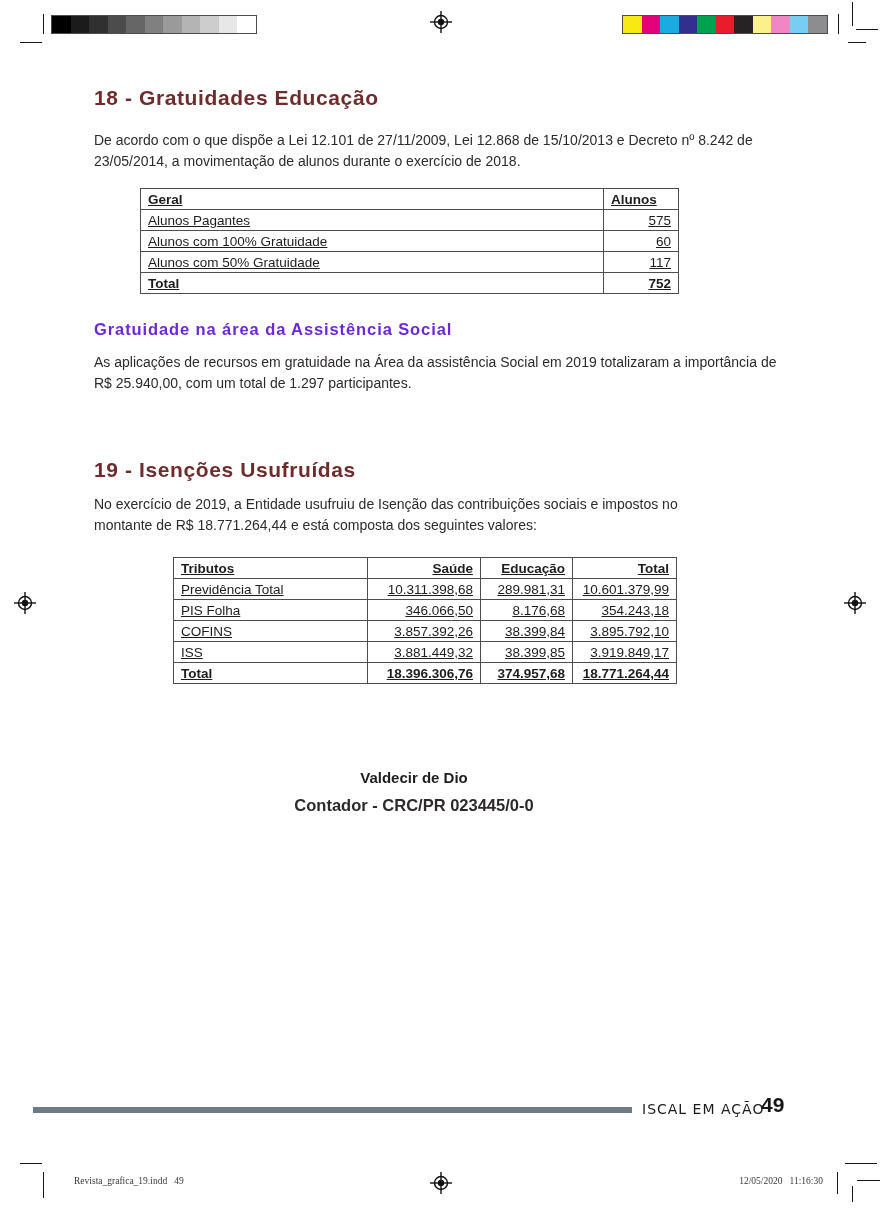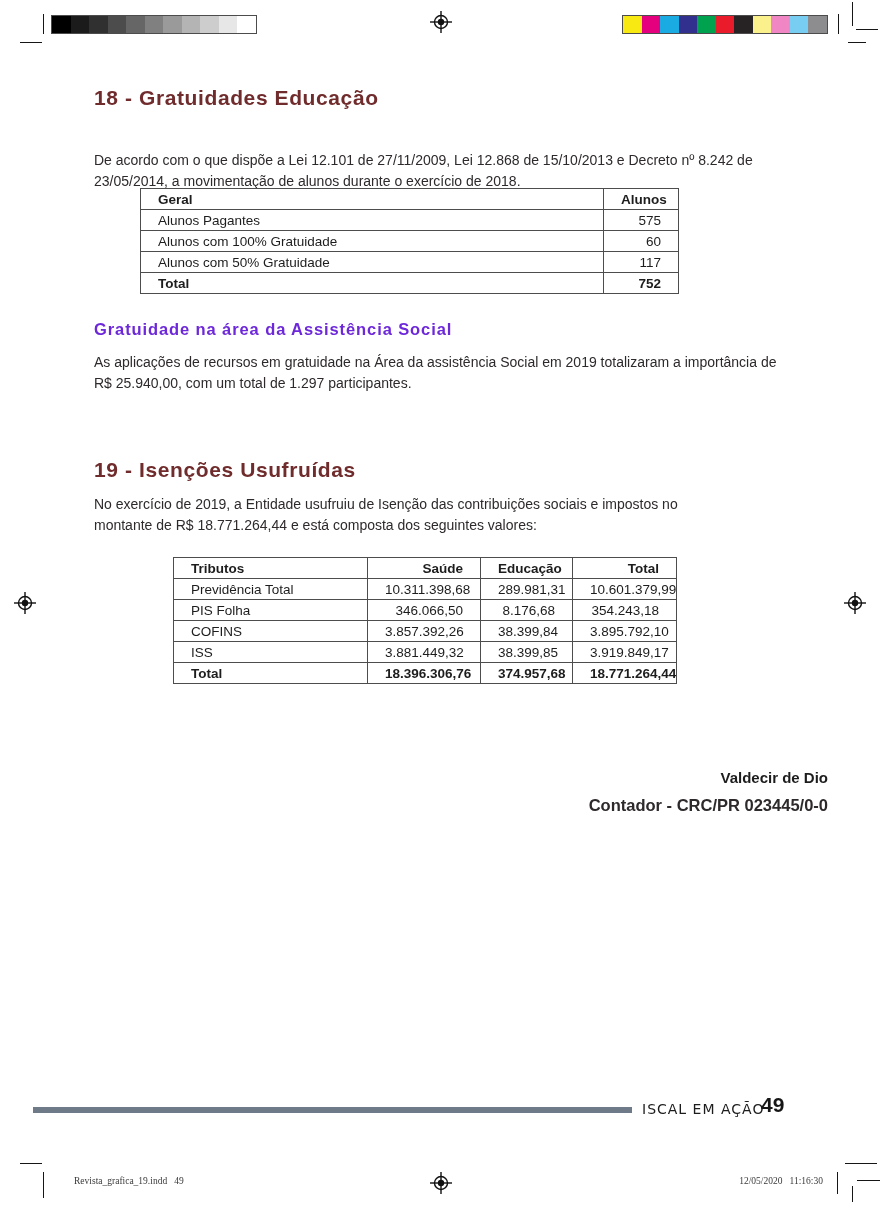--- a/index.html
+++ b/index.html
@@ -20,37 +20,37 @@
   .reg-right{left:843px;top:591px;}
   .reg-bottom{left:429px;top:1171px;}
 
   
   .crop{position:absolute;background:#161616;}
 
   
   .h-main{position:absolute;font-size:21px;font-weight:bold;letter-spacing:0.6px;color:#702c2c;}
   .h-sub{position:absolute;font-size:16.5px;font-weight:bold;letter-spacing:0.9px;color:#6d28d9;}
   .para{position:absolute;font-size:14px;line-height:1.5;color:#2e2a2b;}
-  .p18{left:94px;top:130px;width:694px;margin-top:20px;}
+  .p18{left:94px;top:130px;width:694px;}
   .psocial{left:94px;top:352px;width:700px;}
   .p19{left:94px;top:494px;width:612px;}
 
   
   table.tbl{position:absolute;border-collapse:collapse;font-size:13.5px;color:#1d1d1d;
             table-layout:fixed;}
-  .tbl td,.tbl th{border:1px solid #4d4d4d;padding:1px 17px;height:18px;overflow:hidden;
-                  font-weight:normal;text-align:left;white-space:nowrap;}
+  .tbl td,.tbl th{border:1px solid #4d4d4d;padding:1px 7px;height:18px;overflow:hidden;
+                  font-weight:normal;text-align:left;white-space:nowrap;text-decoration:underline;}
   .tbl th{font-weight:bold;}
   .tbl .num{text-align:right;}
   .tbl .total-row td{font-weight:bold;}
   .tbl-alunos{left:140px;top:188px;width:538px;}
   .tbl-tributos{left:173px;top:557px;width:503px;}
 
   
-  .signature{position:absolute;left:0;top:769px;width:828px;text-align:right;}
+  .signature{position:absolute;left:0;top:769px;width:828px;text-align:center;}
   .sig-name{font-size:15px;font-weight:bold;color:#1d1d1d;}
   .sig-role{font-size:16.5px;color:#2e2a2b;margin-top:10px;font-weight:bold;}
 
   
   .footer-rule{position:absolute;left:33px;top:1107px;width:599px;height:6px;}
   .footer-logo{position:absolute;left:642px;top:1101px;font-family:"DejaVu Sans",sans-serif;
                font-size:14px;letter-spacing:1px;color:#1c1c1c;font-weight:500;}
   .footer-page{position:absolute;left:761px;top:1093px;font-size:21px;font-weight:bold;color:#161616;}
 
   

